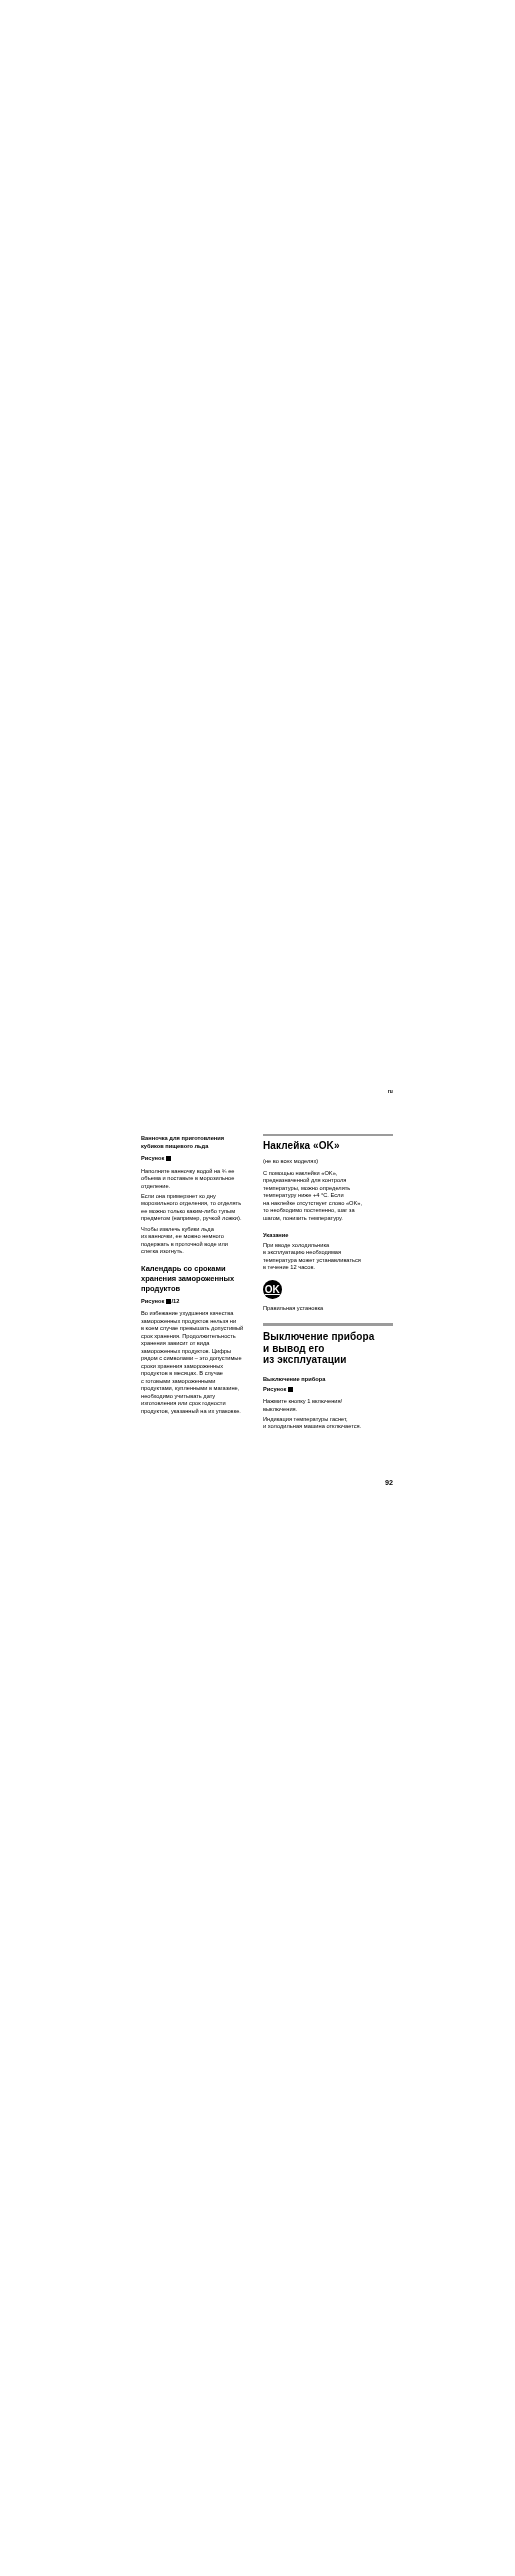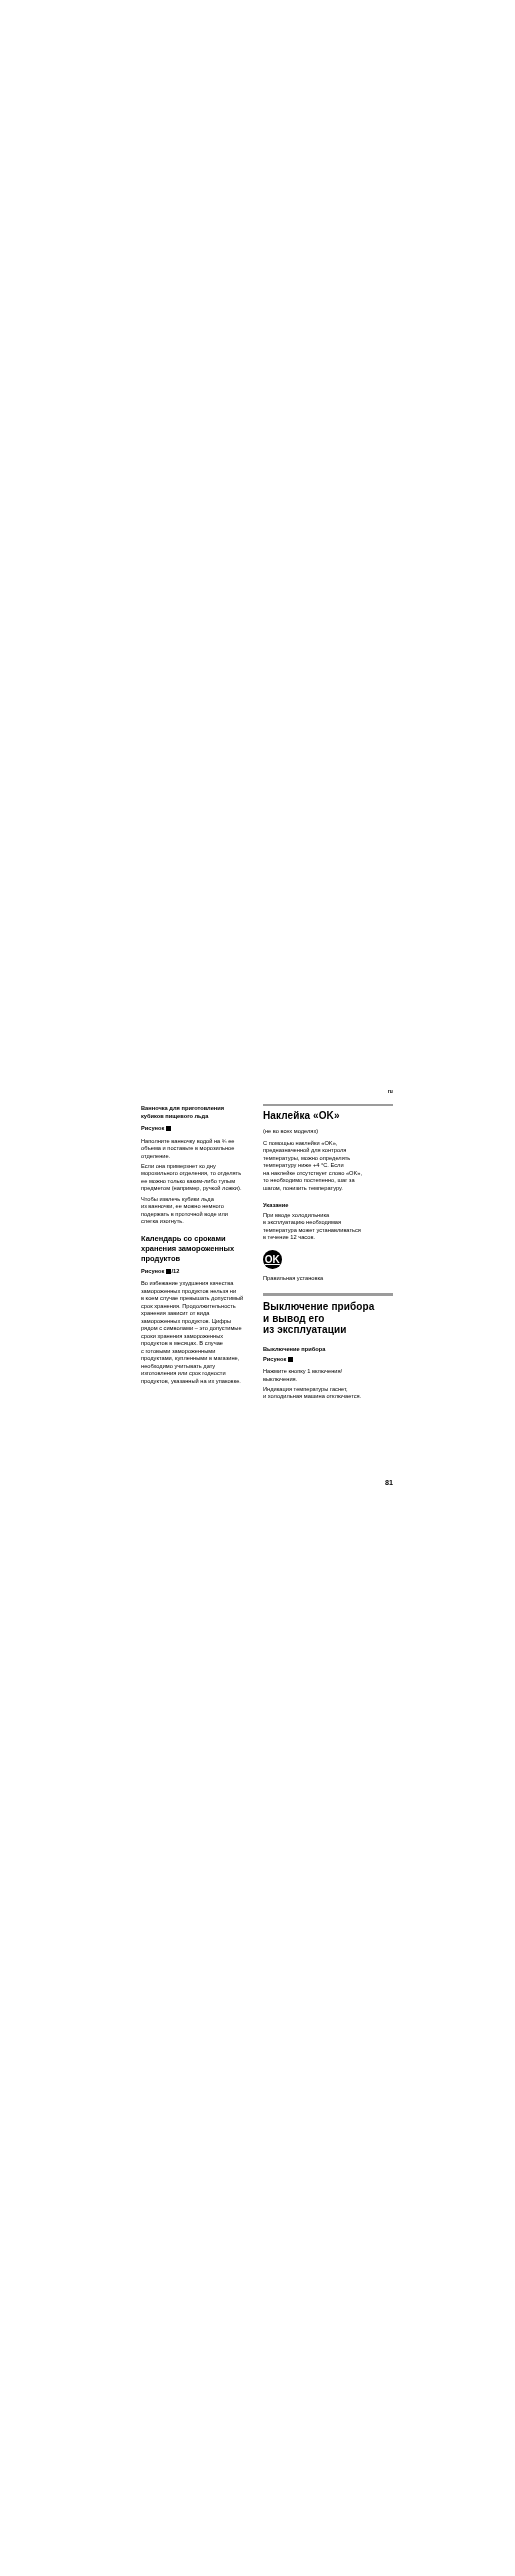--- a/index.html
+++ b/index.html
@@ -17,20 +17,21 @@
   .page {
     position: absolute;
     left: 0;
     top: 0;
     width: 515px;
     height: 2576px;
     background: #ffffff;
   }
   .col {
     position: absolute;
+    margin-top: 30px;
   }
   .col-left {
     left: 141px;
     top: 1104px;
     width: 126px;
   }
   .col-right {
     left: 263px;
     top: 1104px;
     width: 130px;
@@ -230,16 +231,16 @@
       <span>Рисунок</span><span class="figbox"></span><span></span>
     </div>
 
     <p class="body-text">Нажмите кнопку 1 включения/
 выключения.</p>
     <p class="body-text">Индикация температуры гаснет,
 и холодильная машина отключается.</p>
 
   </div>
 
-  <div class="page-number">81</div>
+  <div class="page-number">92</div>
 
 </div>
 
 
 </body></html>

